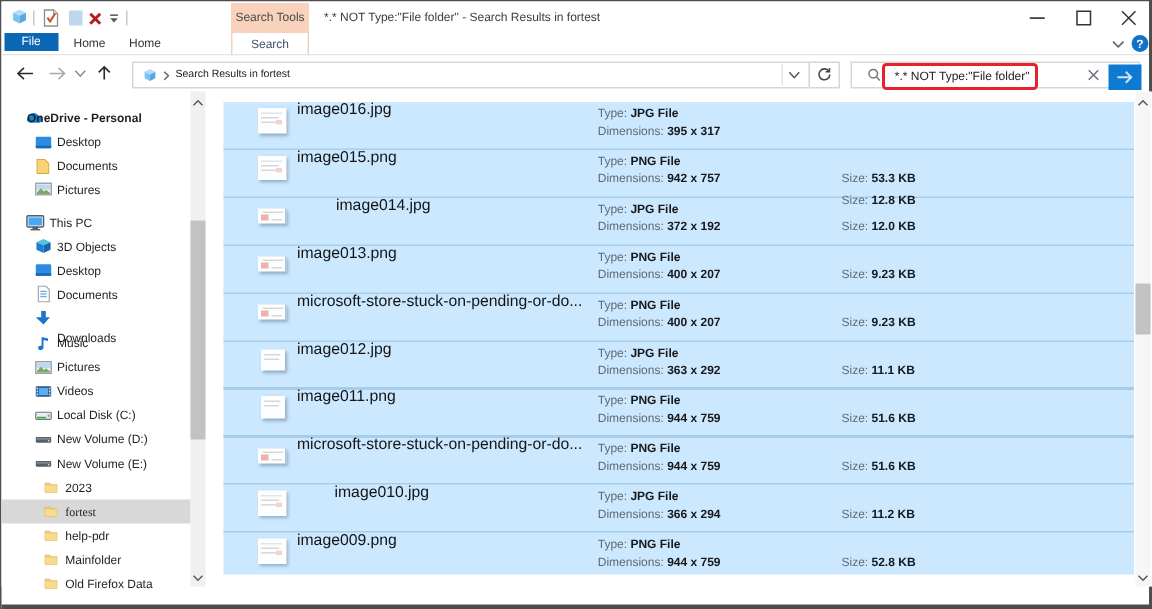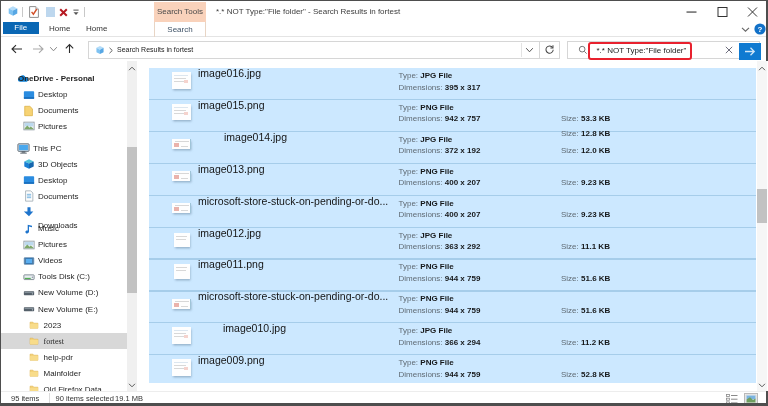--- a/index.html
+++ b/index.html
@@ -205,21 +205,21 @@
       <rect x="11.2" y="4" width="1.2" height="1.4" fill="#cfe3f4"></rect>
       <rect x="11.2" y="6.3" width="1.2" height="1.4" fill="#cfe3f4"></rect>
       <rect x="11.2" y="8.6" width="1.2" height="1.4" fill="#cfe3f4"></rect>
     </svg>
 <div class="sit" style="left:37.0px;top:254.2px;">Videos</div>
 <svg class="si" style="left:22.0px;top:269.8px;" width="12" height="12" viewBox="0 0 14 14">
       <rect x="1" y="4.5" width="12" height="5.5" rx="0.8" fill="#e8eef2" stroke="#6a7680" stroke-width="0.9"></rect>
       <rect x="2" y="8" width="7" height="1.2" fill="#3fa53f"></rect>
       <circle cx="11" cy="7.2" r="0.9" fill="#8c98a2"></circle>
     </svg>
-<div class="sit" style="left:37.0px;top:270.3px;">Tools Disk (C:)</div>
+<div class="sit" style="left:37.0px;top:270.3px;">Local Disk (C:)</div>
 <svg class="si" style="left:22.0px;top:285.9px;" width="12" height="12" viewBox="0 0 14 14">
       <rect x="1" y="5" width="12" height="4.5" rx="0.8" fill="#55606a"></rect>
       <rect x="1.8" y="6" width="10.4" height="1" fill="#8c98a2"></rect>
       <circle cx="11" cy="8" r="0.7" fill="#cdd5da"></circle>
     </svg>
 <div class="sit" style="left:37.0px;top:286.4px;">New Volume (D:)</div>
 <svg class="si" style="left:22.0px;top:302.0px;" width="12" height="12" viewBox="0 0 14 14">
       <rect x="1" y="5" width="12" height="4.5" rx="0.8" fill="#55606a"></rect>
       <rect x="1.8" y="6" width="10.4" height="1" fill="#8c98a2"></rect>
       <circle cx="11" cy="8" r="0.7" fill="#cdd5da"></circle>
@@ -368,35 +368,15 @@
 
 <div class="sbar" style="left:755.5px;top:60px;width:10.5px;height:330px;background:#f6f6f6;"></div>
 <div class="sthumb" style="left:755.5px;top:188px;width:10.5px;height:34px;"></div>
 <svg class="abs" style="left:757px;top:64px;" width="8" height="8" viewBox="0 0 8 8">
       <path d="M1 5.2 L4 2.2 L7 5.2" fill="none" stroke="#5a5a5a" stroke-width="1"></path>
     </svg>
 <svg class="abs" style="left:757px;top:380px;" width="8" height="8" viewBox="0 0 8 8">
       <path d="M1 2.8 L4 5.8 L7 2.8" fill="none" stroke="#5a5a5a" stroke-width="1"></path>
     </svg>
 
-<div id="status">
-  <div class="st" style="left:10px;">95 items</div>
-  <div class="abs" style="left:48px;top:1px;width:1px;height:11px;background:#dcdcdc;"></div>
-  <div class="st" style="left:54.5px;">90 items selected</div>
-  <div class="st" style="left:114px;">19.1 MB</div>
-  <svg class="abs" style="left:725px;top:1.5px;" width="12" height="11" viewBox="0 0 12 11">
-        <rect x="0.5" y="0.5" width="3" height="2" fill="none" stroke="#8a8a8a" stroke-width="0.8"></rect>
-        <rect x="0.5" y="4.2" width="3" height="2" fill="none" stroke="#8a8a8a" stroke-width="0.8"></rect>
-        <rect x="0.5" y="7.9" width="3" height="2" fill="none" stroke="#8a8a8a" stroke-width="0.8"></rect>
-        <rect x="5" y="1" width="6.5" height="1" fill="#8a8a8a"></rect>
-        <rect x="5" y="4.7" width="6.5" height="1" fill="#8a8a8a"></rect>
-        <rect x="5" y="8.4" width="6.5" height="1" fill="#8a8a8a"></rect>
-      </svg>
-  <svg class="abs" style="left:743px;top:0.5px;" width="14" height="12" viewBox="0 0 14 12">
-        <rect x="0.5" y="0.5" width="13" height="11" fill="#f0f0f0" stroke="#b9b9b9" stroke-width="1"></rect>
-        <rect x="2" y="2" width="10" height="8" fill="#fff" stroke="#cfcfcf" stroke-width="0.7"></rect>
-        <rect x="2.5" y="2.5" width="9" height="4" fill="#7ab3e0"></rect>
-        <path d="M2.5 6.5 L6 4.2 L9 7 L11.5 5.6 L11.5 9.5 L2.5 9.5 Z" fill="#6f9e5f"></path>
-      </svg>
-</div>
 
 <div id="botborder"></div>
 </div>
 
 </body></html>

